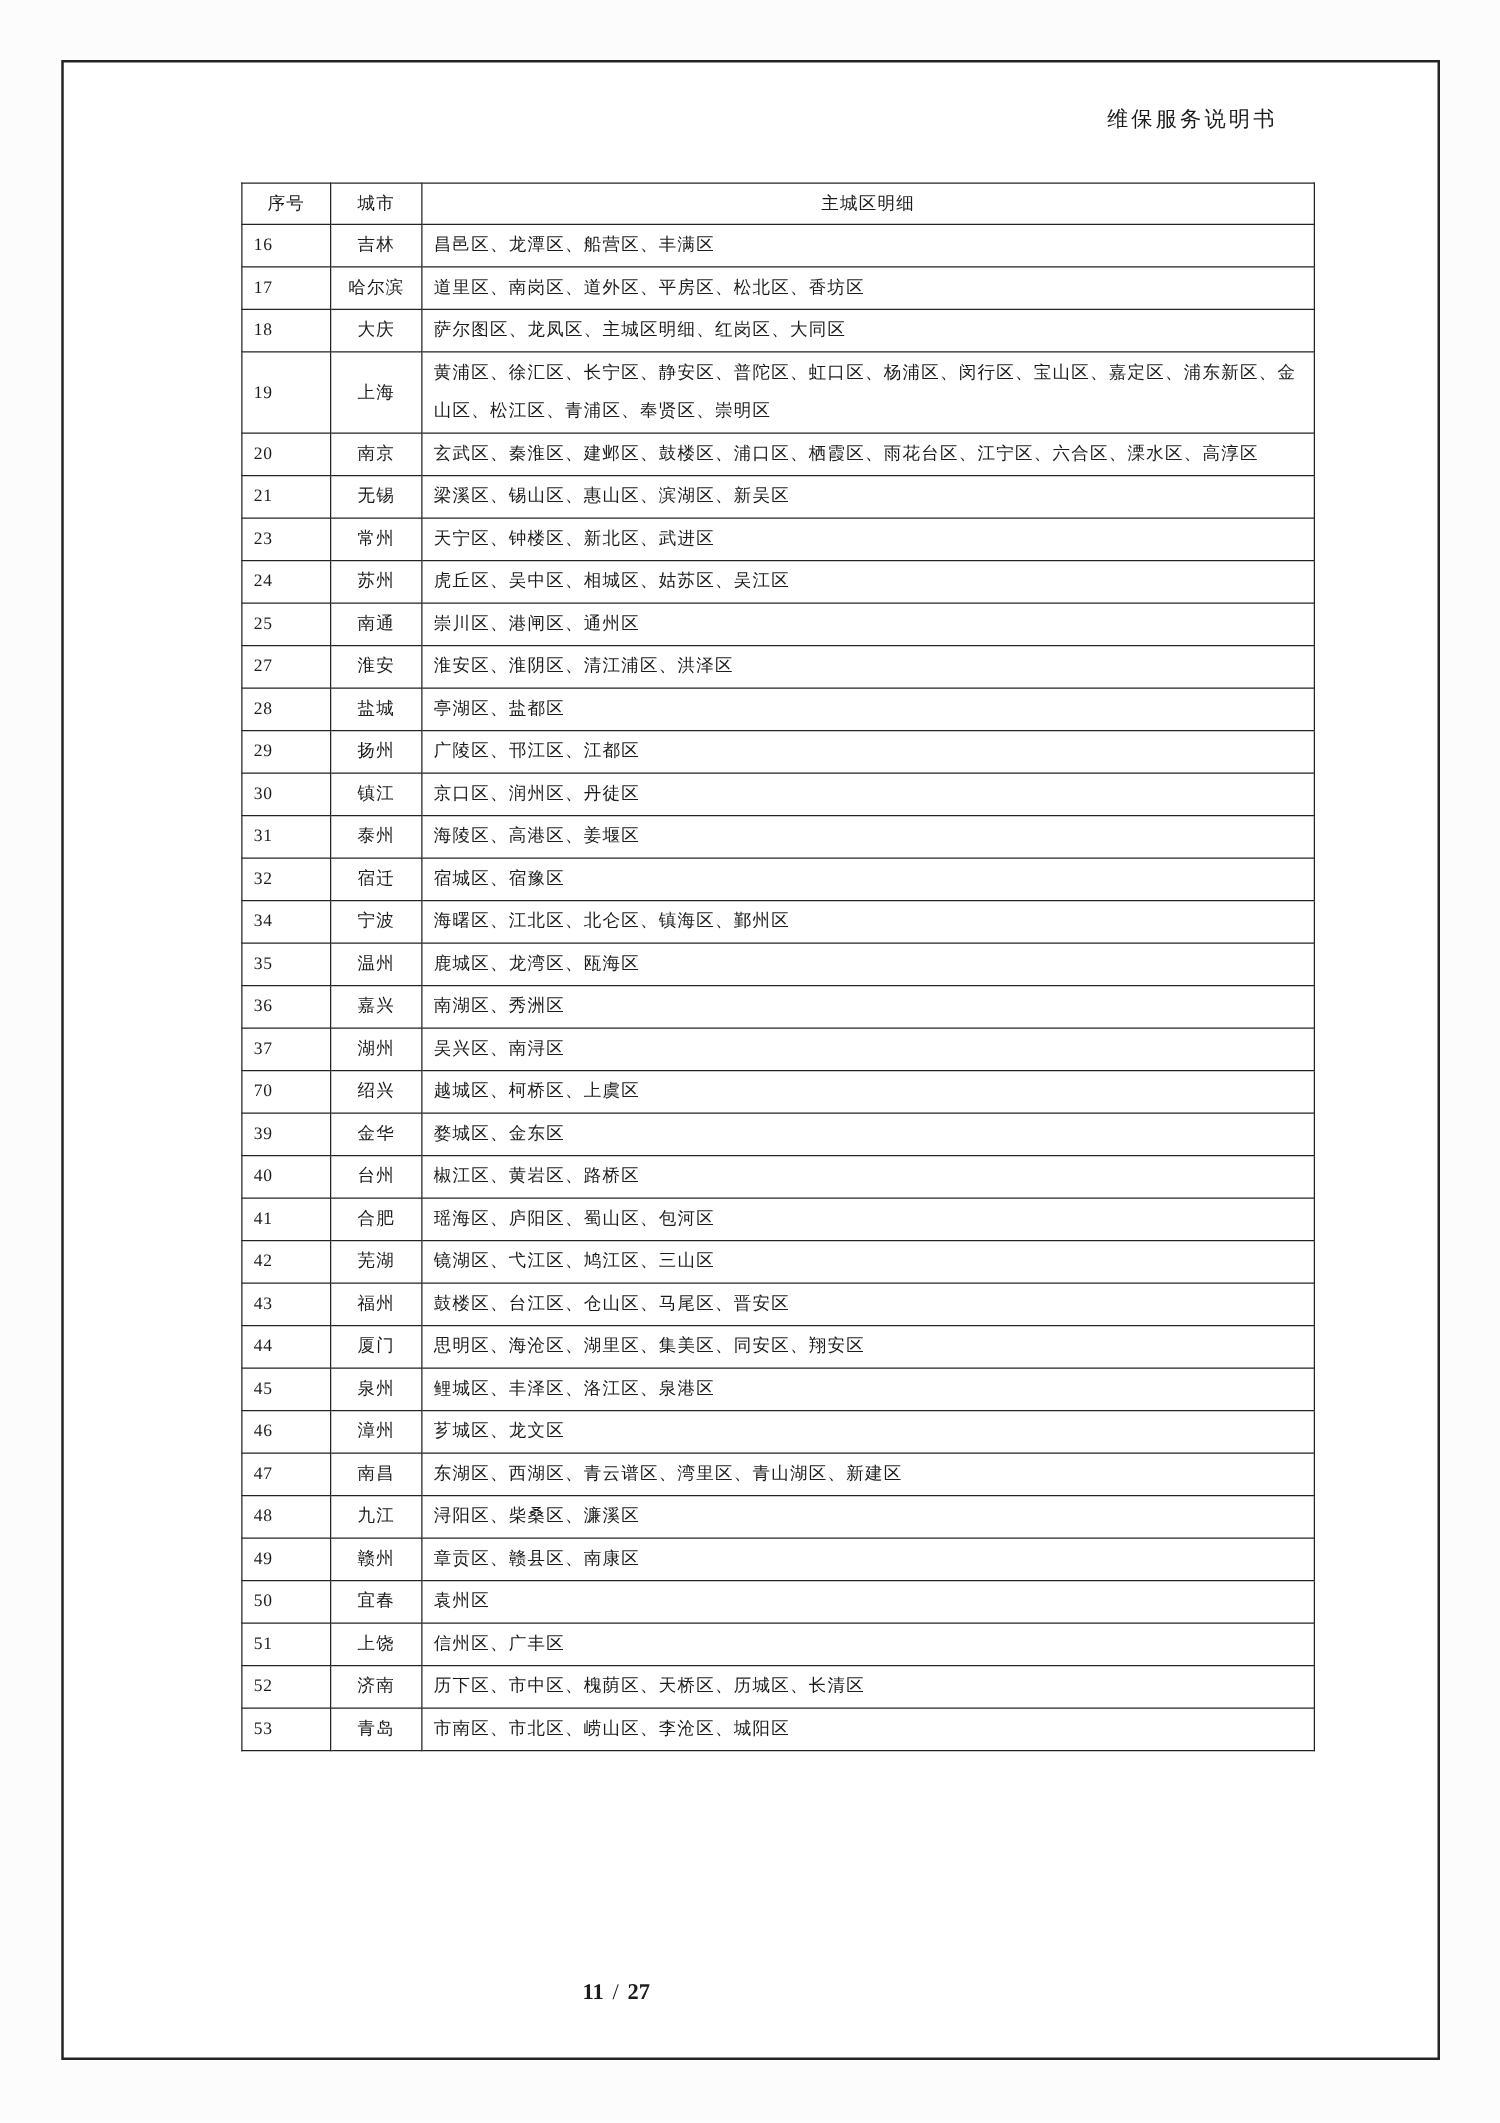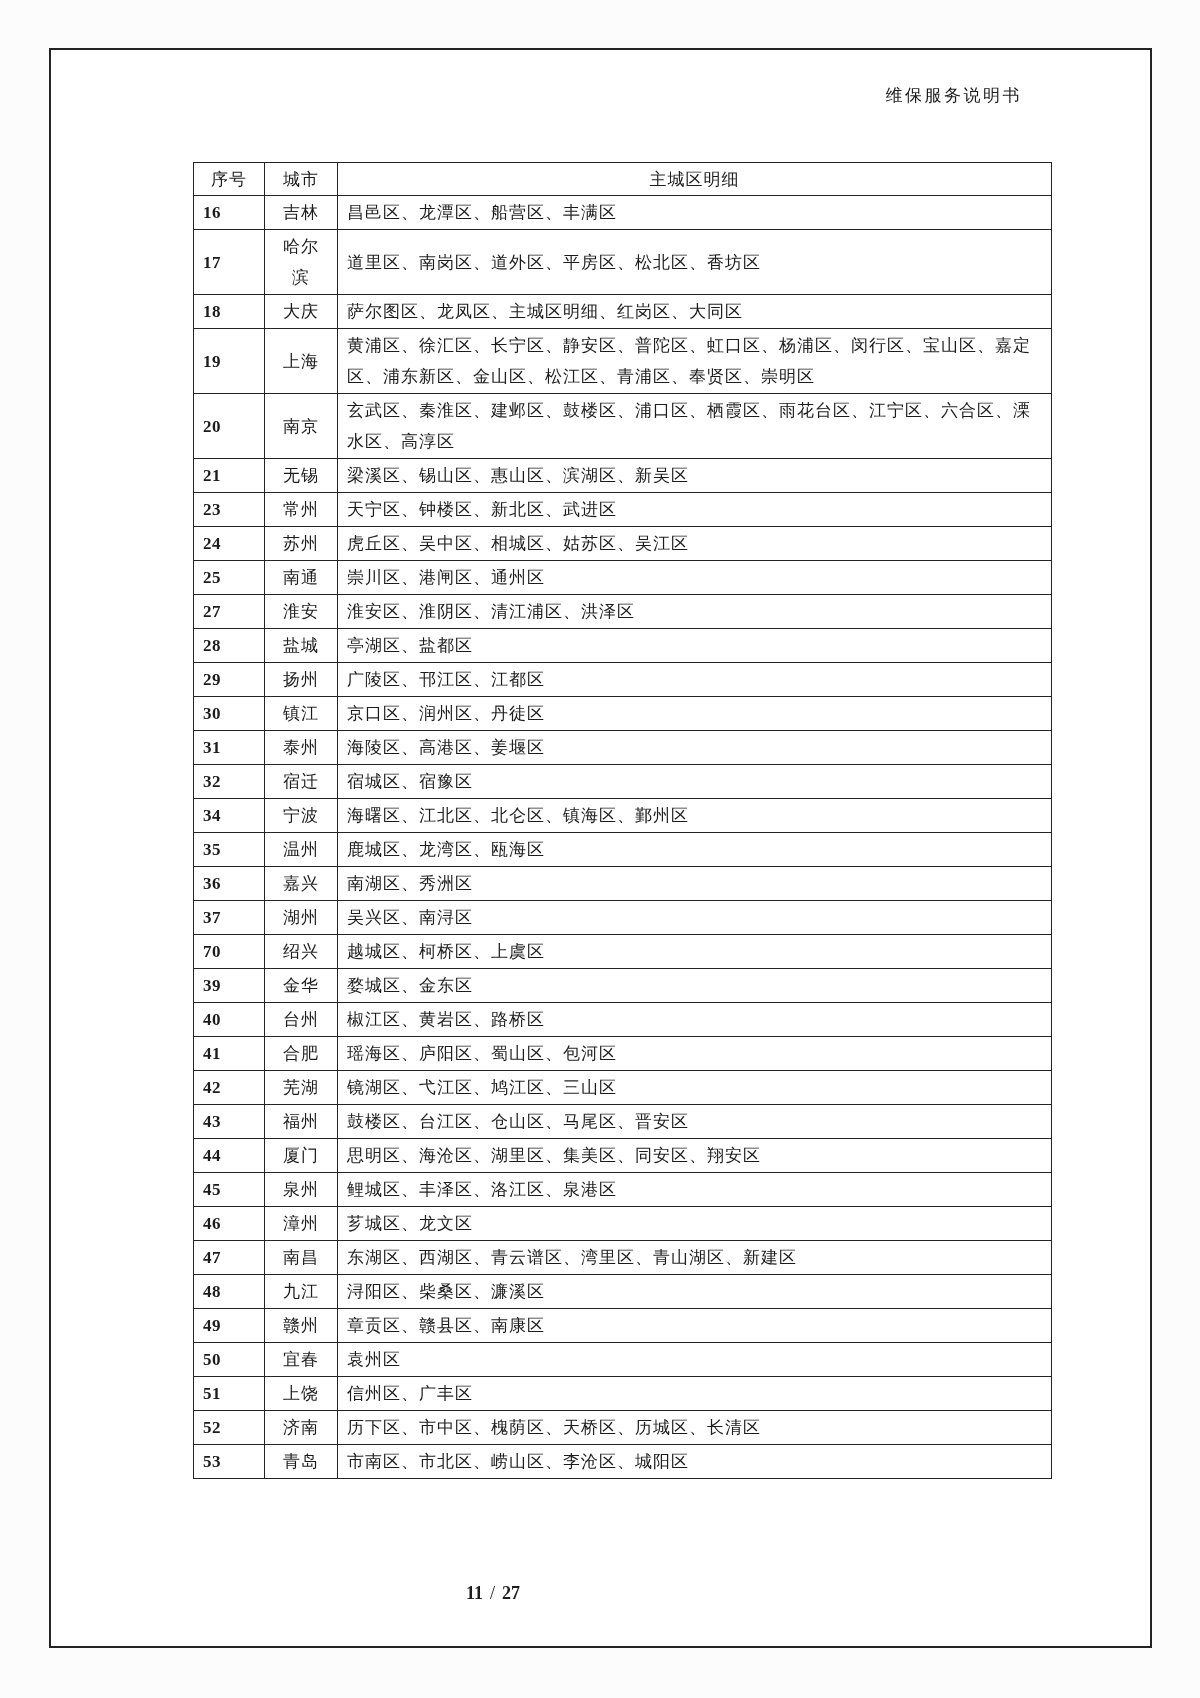--- a/index.html
+++ b/index.html
@@ -24,45 +24,43 @@
     font-size: 17px;
     letter-spacing: 2.5px;
     white-space: nowrap;
   }
   table.districts-table {
     position: absolute;
     left: 193px; top: 146px;
     width: 858px;
     border-collapse: collapse;
     table-layout: fixed;
-    font-size: 17px;
+    font-size: 14px;
     letter-spacing: 1px;
     background: #ffffff;
-    margin-top: 16px;
   }
   .districts-table col.col-no   { width: 71px; }
   .districts-table col.col-city { width: 73px; }
   .districts-table col.col-det  { width: 714px; }
   .districts-table th, .districts-table td {
     border: 1.5px solid #242424;
     line-height: 31px;
     vertical-align: middle;
     overflow: hidden;
   }
   .districts-table thead tr { height: 33px; }
   .districts-table th {
     font-weight: normal;
     text-align: center;
   }
   .districts-table tbody tr { height: 32.5px; }
   td.cell-no {
     text-align: left;
     padding-left: 9px;
     letter-spacing: 0.5px;
-    font-weight: bold;
   }
   td.cell-city {
     text-align: center;
     padding: 1px 13px;
   }
   td.cell-districts {
     text-align: left;
     padding: 1px 10px 1px 9px;
     word-break: break-all;
   }

